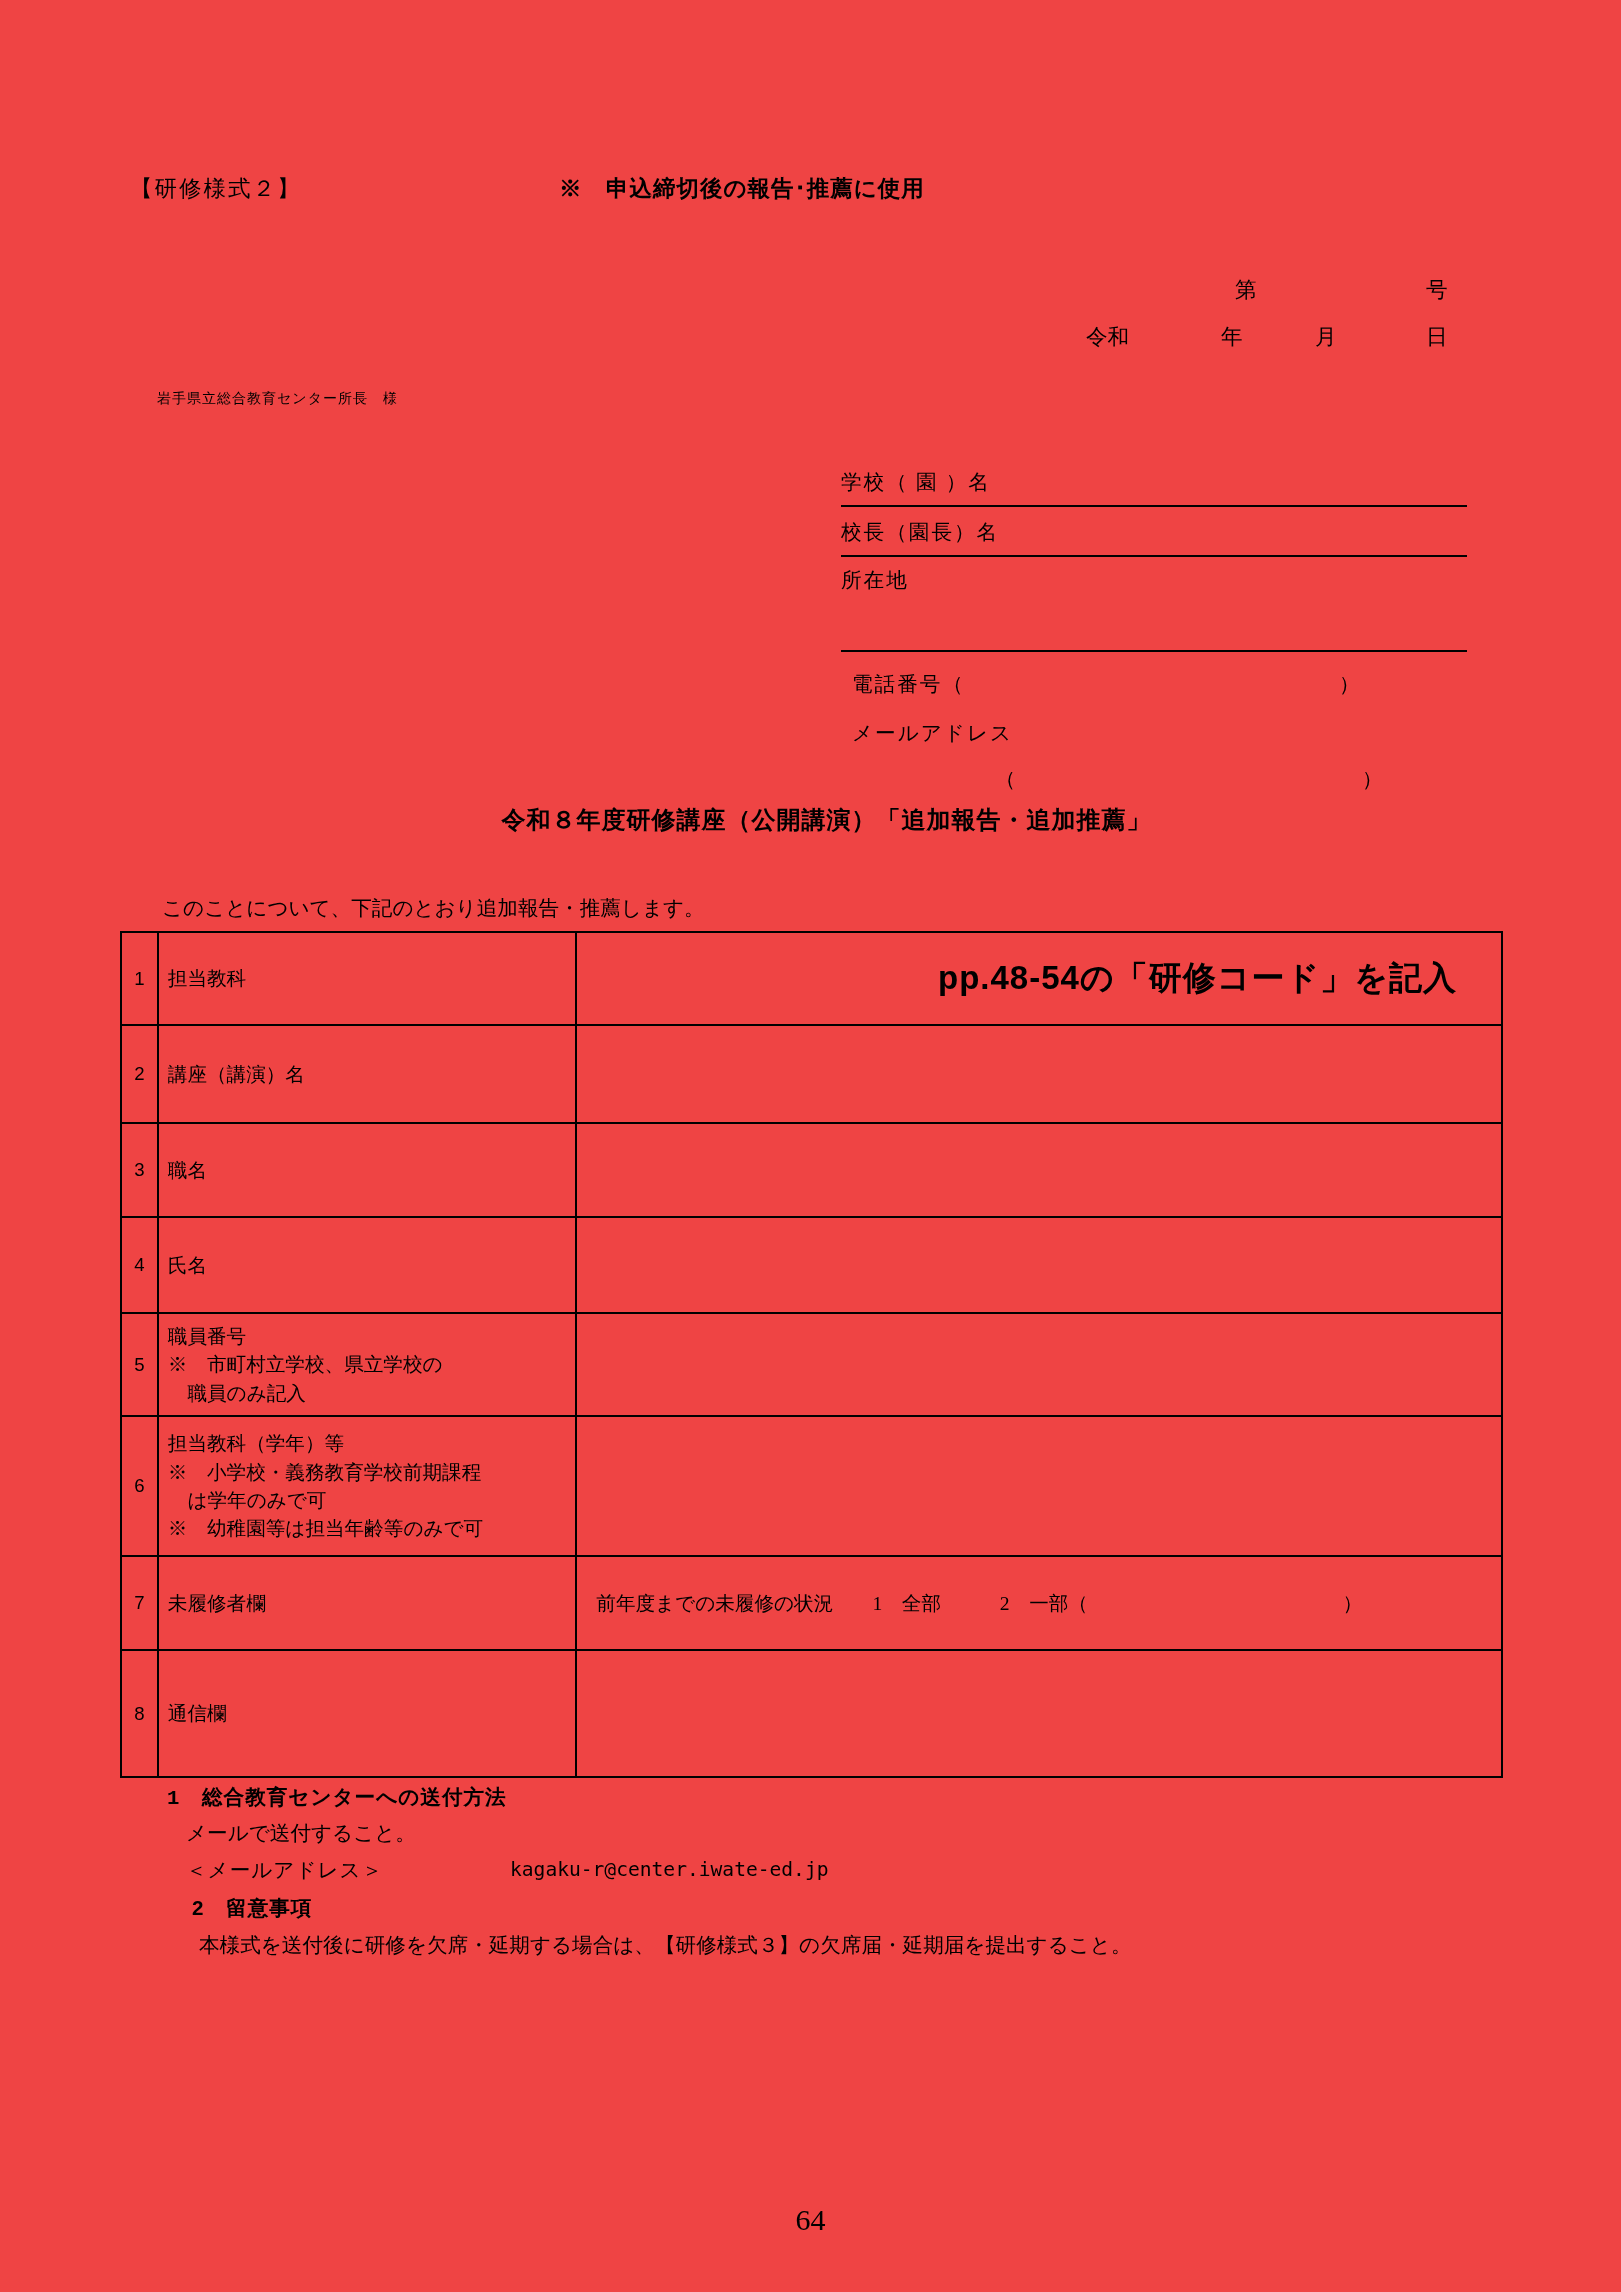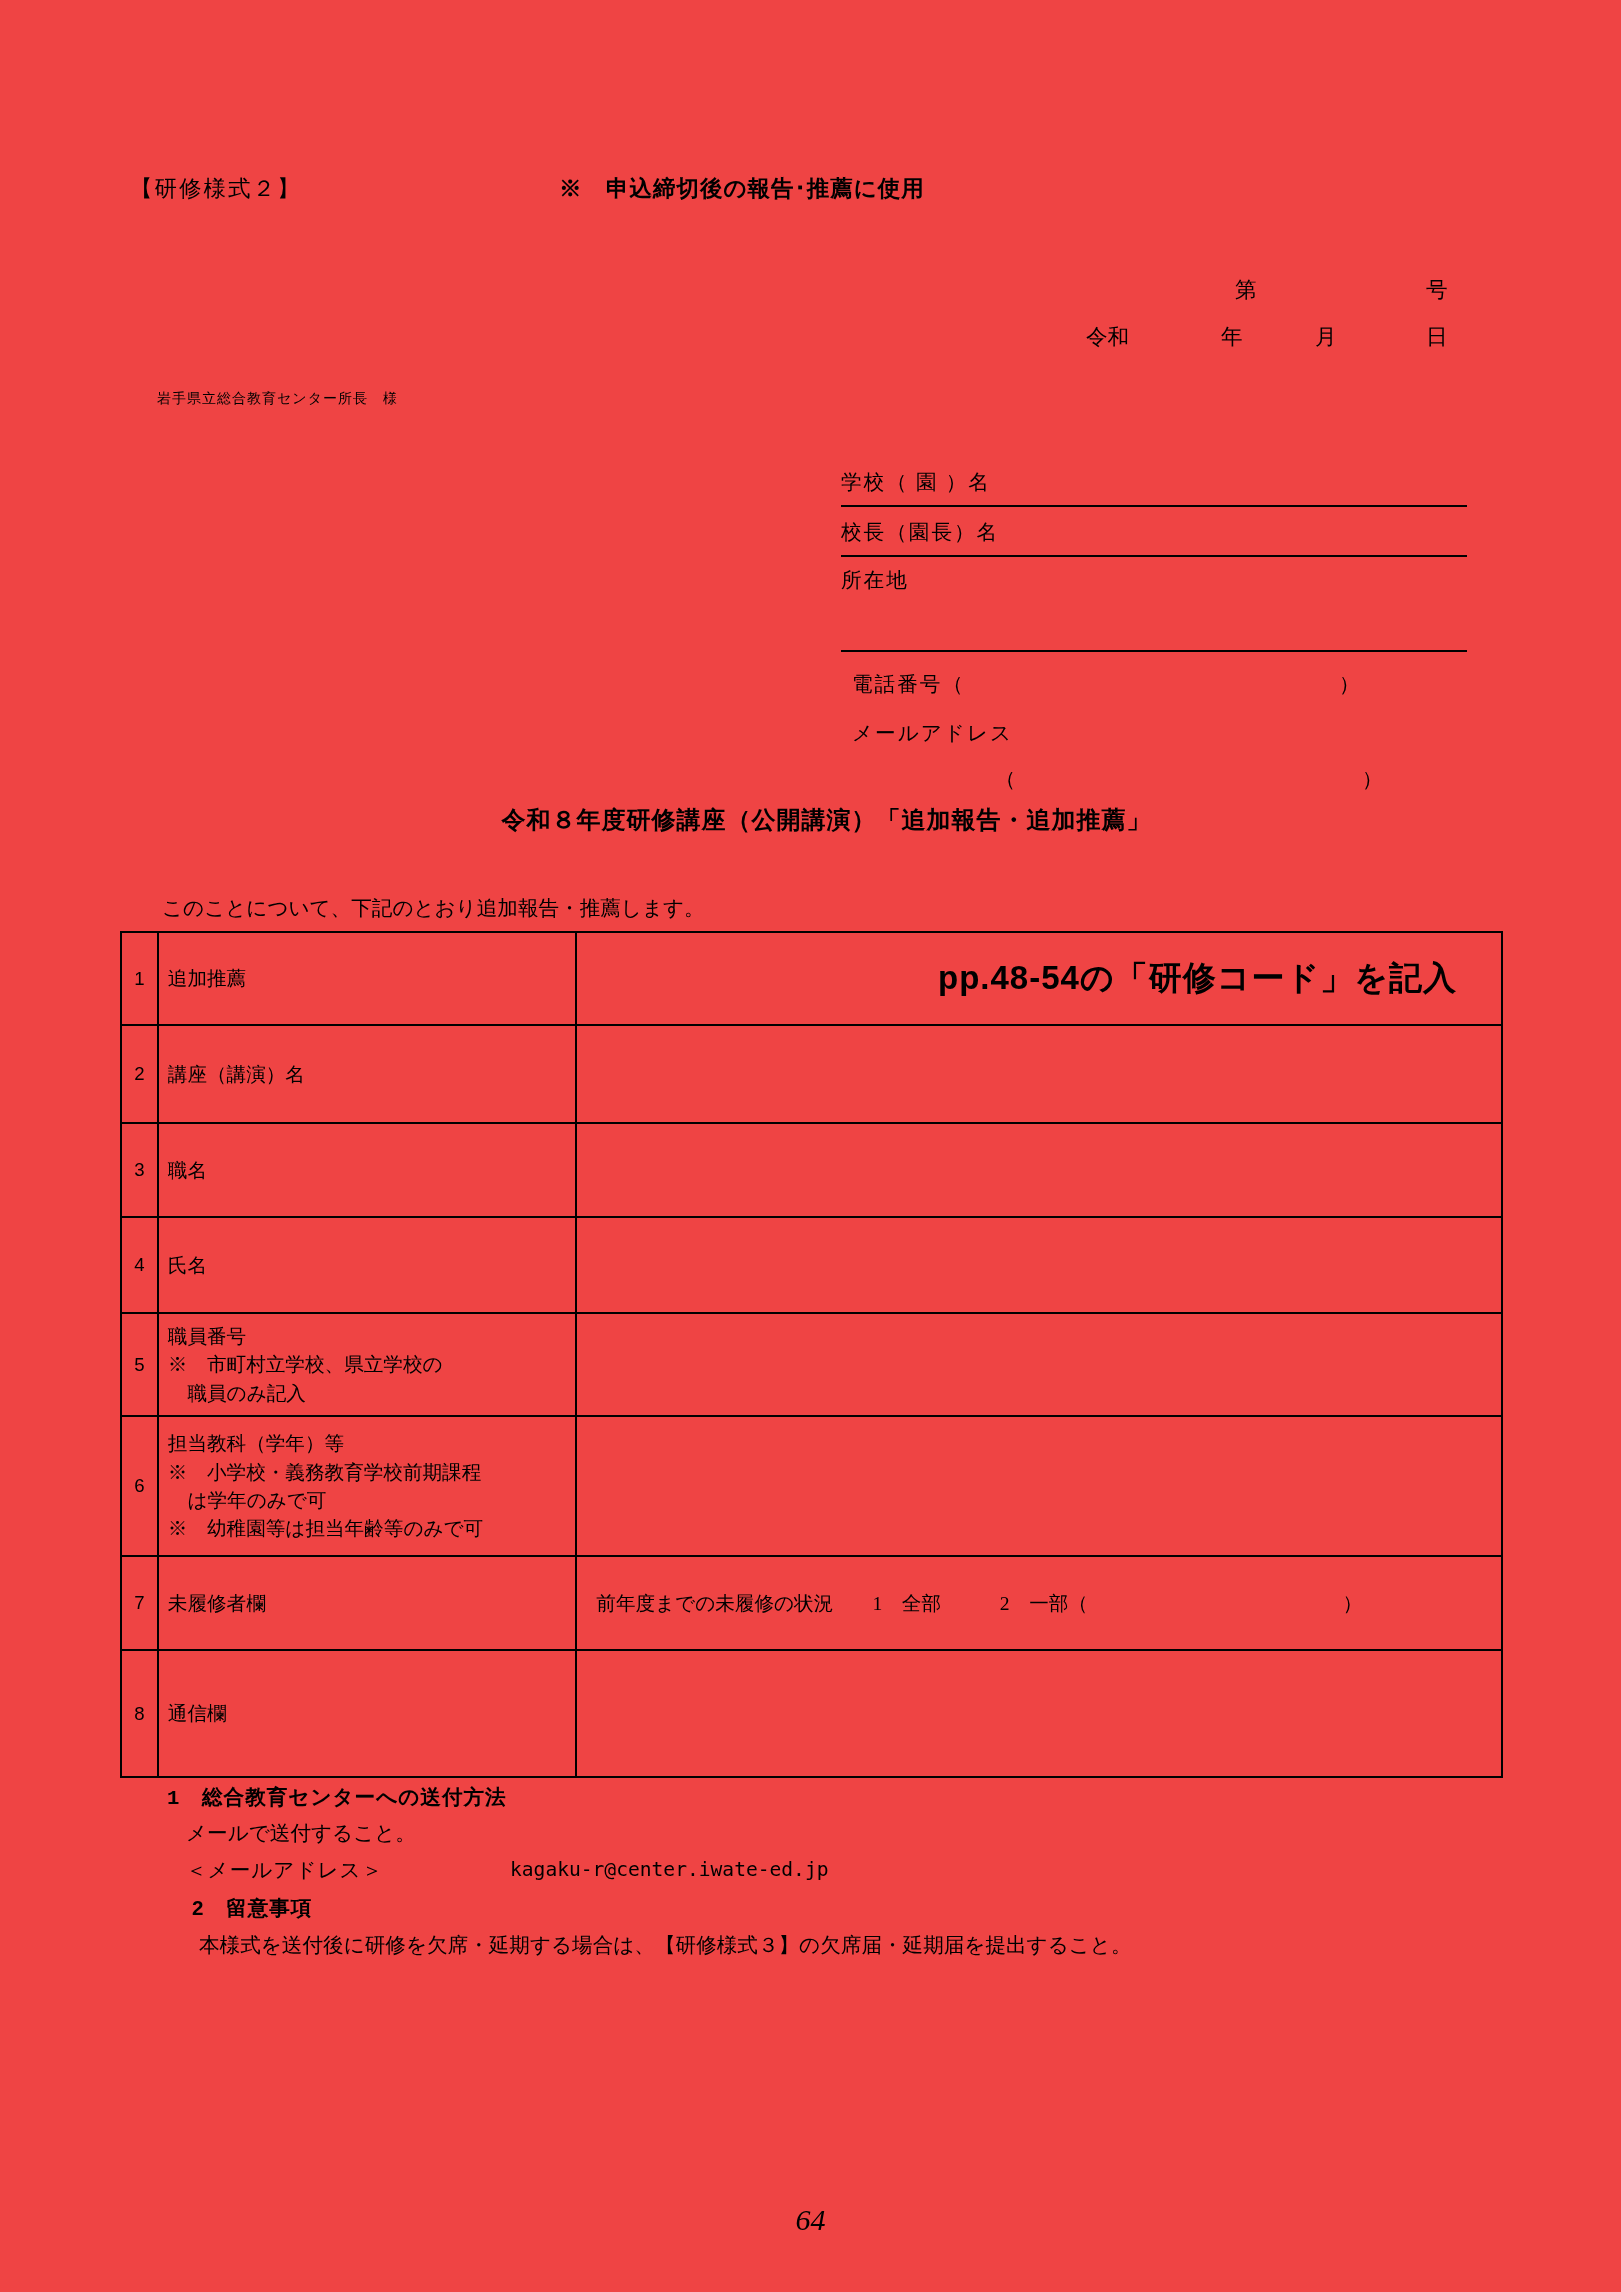--- a/index.html
+++ b/index.html
@@ -77,21 +77,21 @@
   }
 
   .note-h{font-size:20.6px;font-weight:bold;letter-spacing:1px;}
   .n1h{left:167px;top:1783px;font-family:Liberation Mono, monospace;}
   .n1b{left:186px;top:1819px;font-size:20.6px;}
   .mail-lab{left:186px;top:1856px;font-size:20.6px;letter-spacing:1px;}
   .mail-val{left:466px;top:1858px;font-size:19.6px;margin-left:44px;}
   .n2h{left:167px;top:1894px;margin-left:25px;}
   .n2b{left:199px;top:1931px;font-size:20.6px;}
 
-  .pageno{left:0;top:2203px;width:1621px;text-align:center;font-size:30px;font-style:italic;}
+  .pageno{left:0;top:2203px;width:1621px;text-align:center;font-size:30px;}
 </style>
 </head>
 <body>
 
 <div class="page">
 
   <div class="abs gothic form-tag">【研修様式２】</div>
   <div class="abs gothic usage-note">※　申込締切後の報告･推薦に使用</div>
 
   <span class="abs mincho dai">第</span>
@@ -117,21 +117,21 @@
   <span class="abs mincho fld f-popen">（</span>
   <span class="abs mincho fld f-pclose">）</span>
 
   <div class="abs gothic doc-title">令和８年度研修講座（公開講演）「追加報告・追加推薦」</div>
   <div class="abs mincho intro">このことについて、下記のとおり追加報告・推薦します。</div>
 
   <table class="form">
     <tbody>
         <tr style="height:93px;">
       <td class="c-num">1</td>
-      <td class="c-label">追加推薦</td>
+      <td class="c-label">担当教科</td>
       <td class="c-value v-bold-right">pp.48-54の「研修コード」を記入</td>
     </tr>
     <tr style="height:98px;">
       <td class="c-num">2</td>
       <td class="c-label">講座（講演）名</td>
       <td class="c-value"></td>
     </tr>
     <tr style="height:94px;">
       <td class="c-num">3</td>
       <td class="c-label">職名</td>

